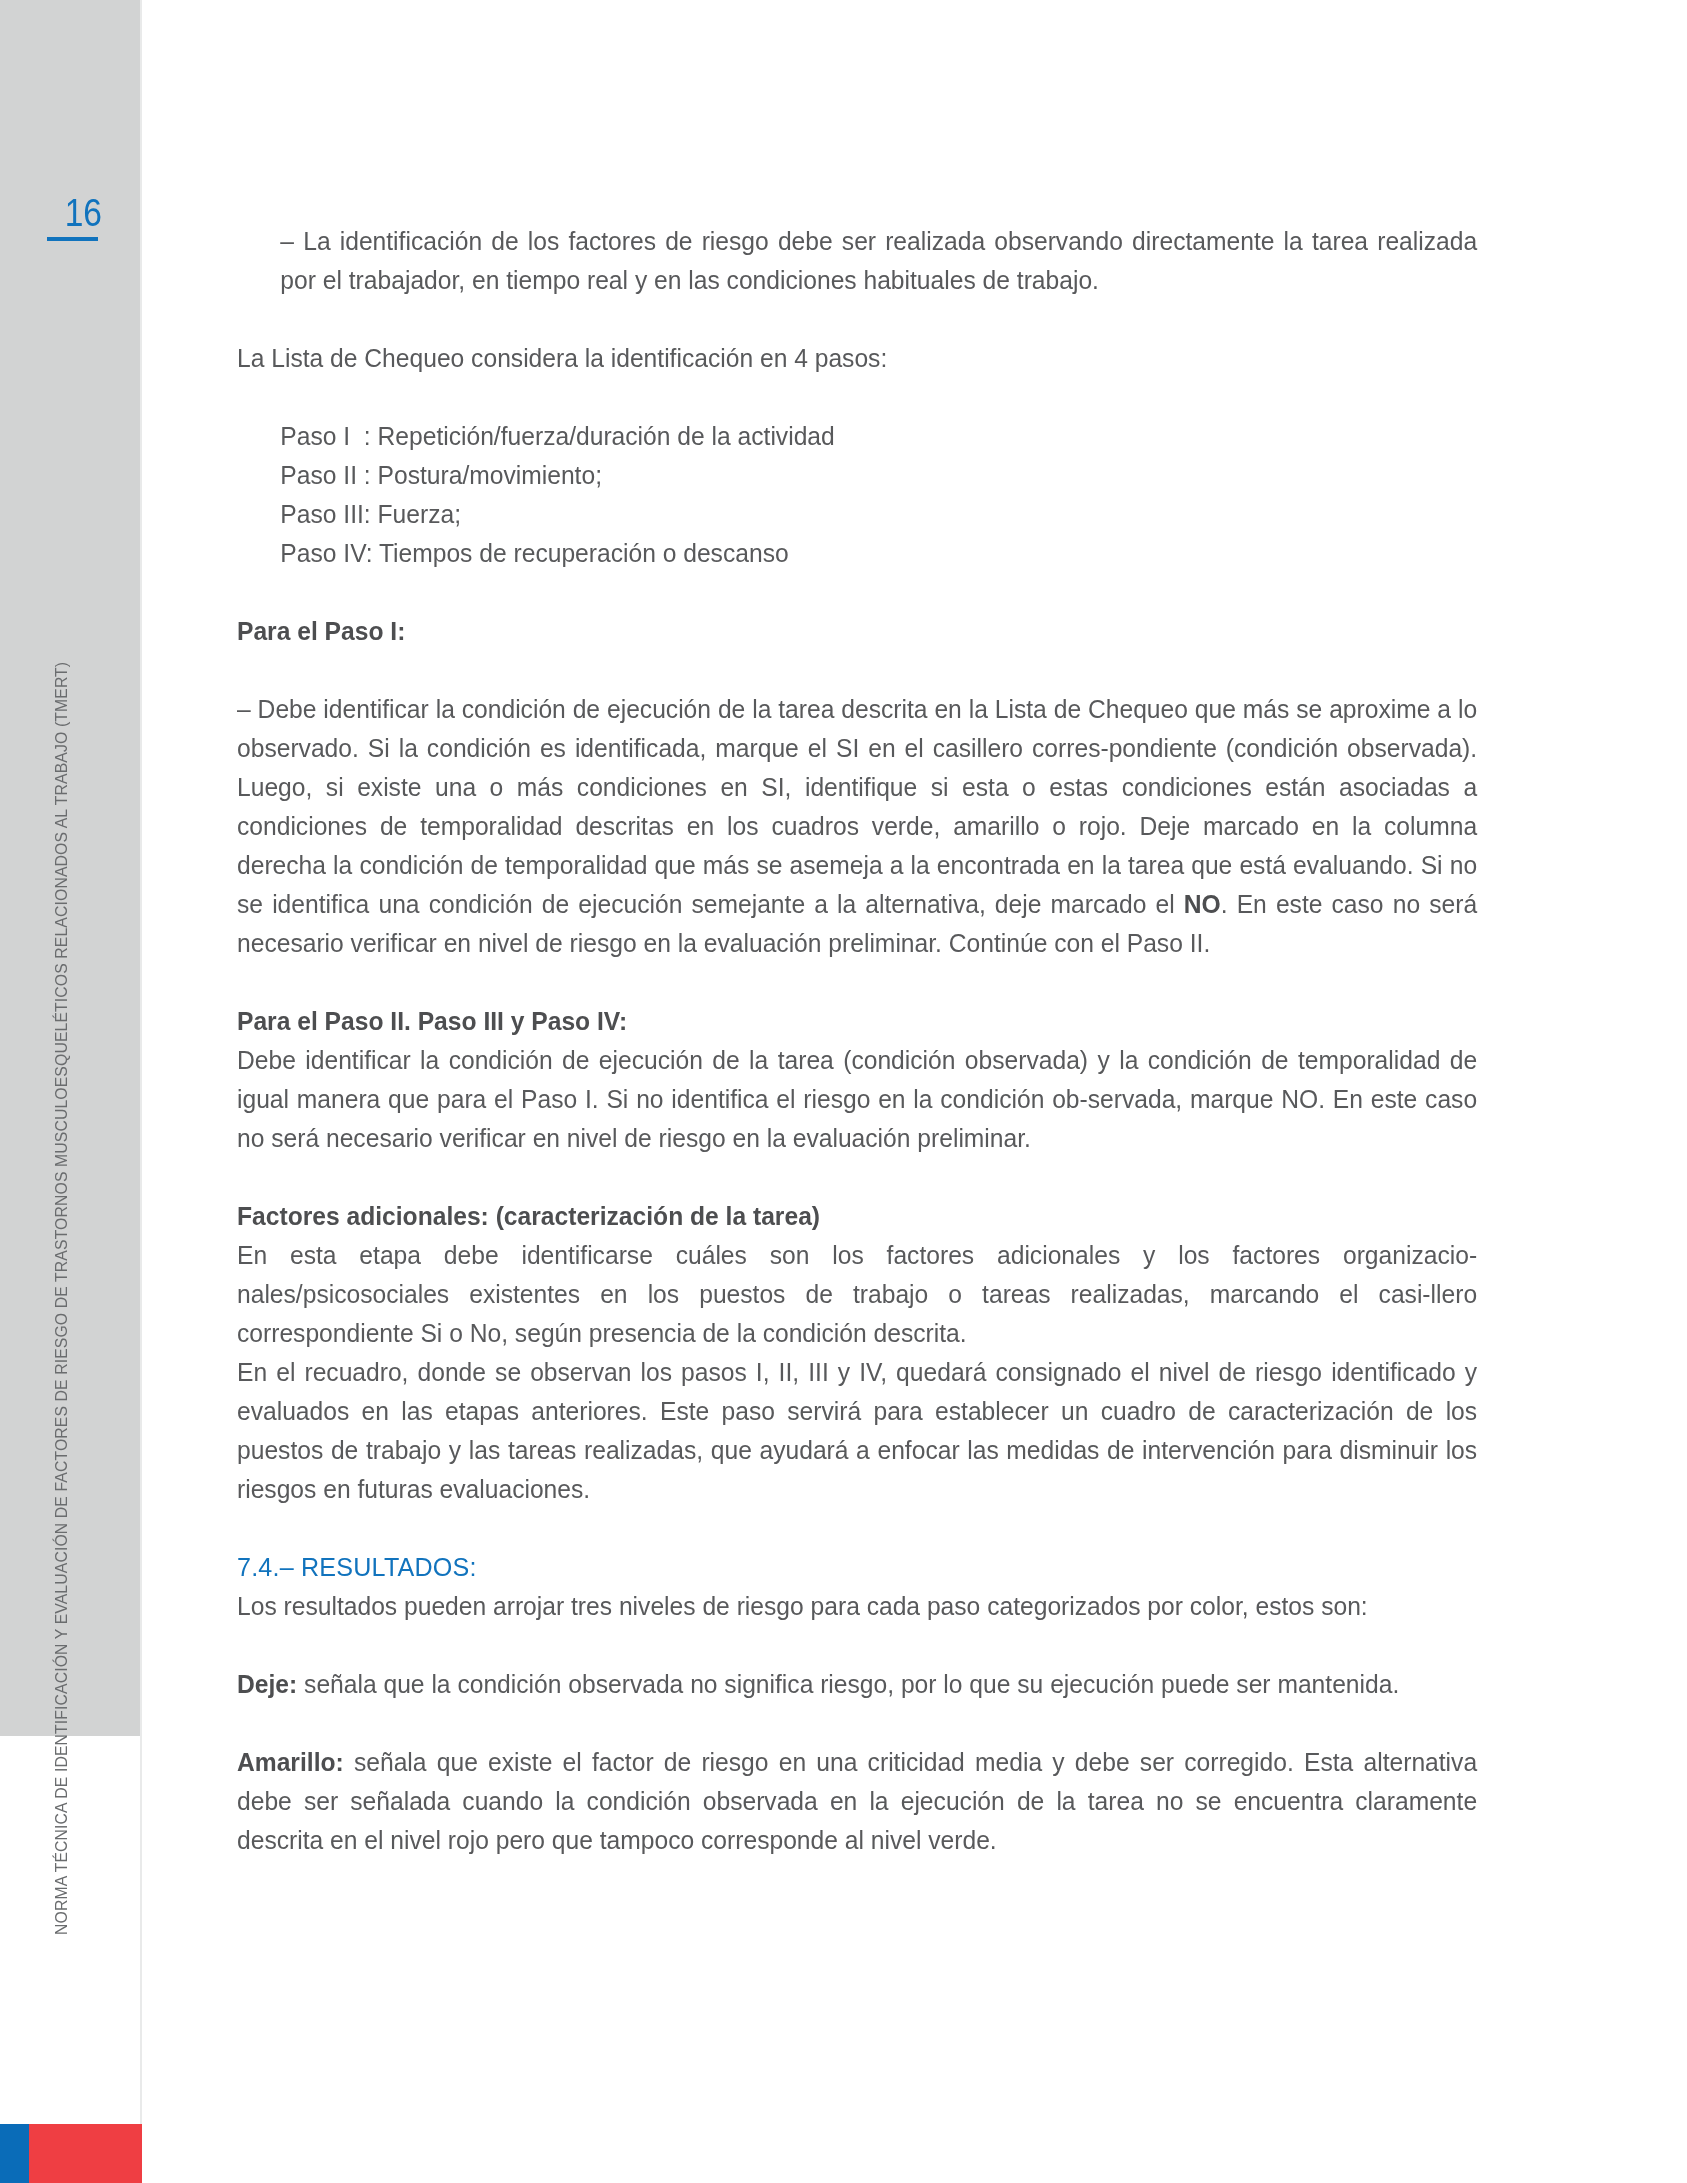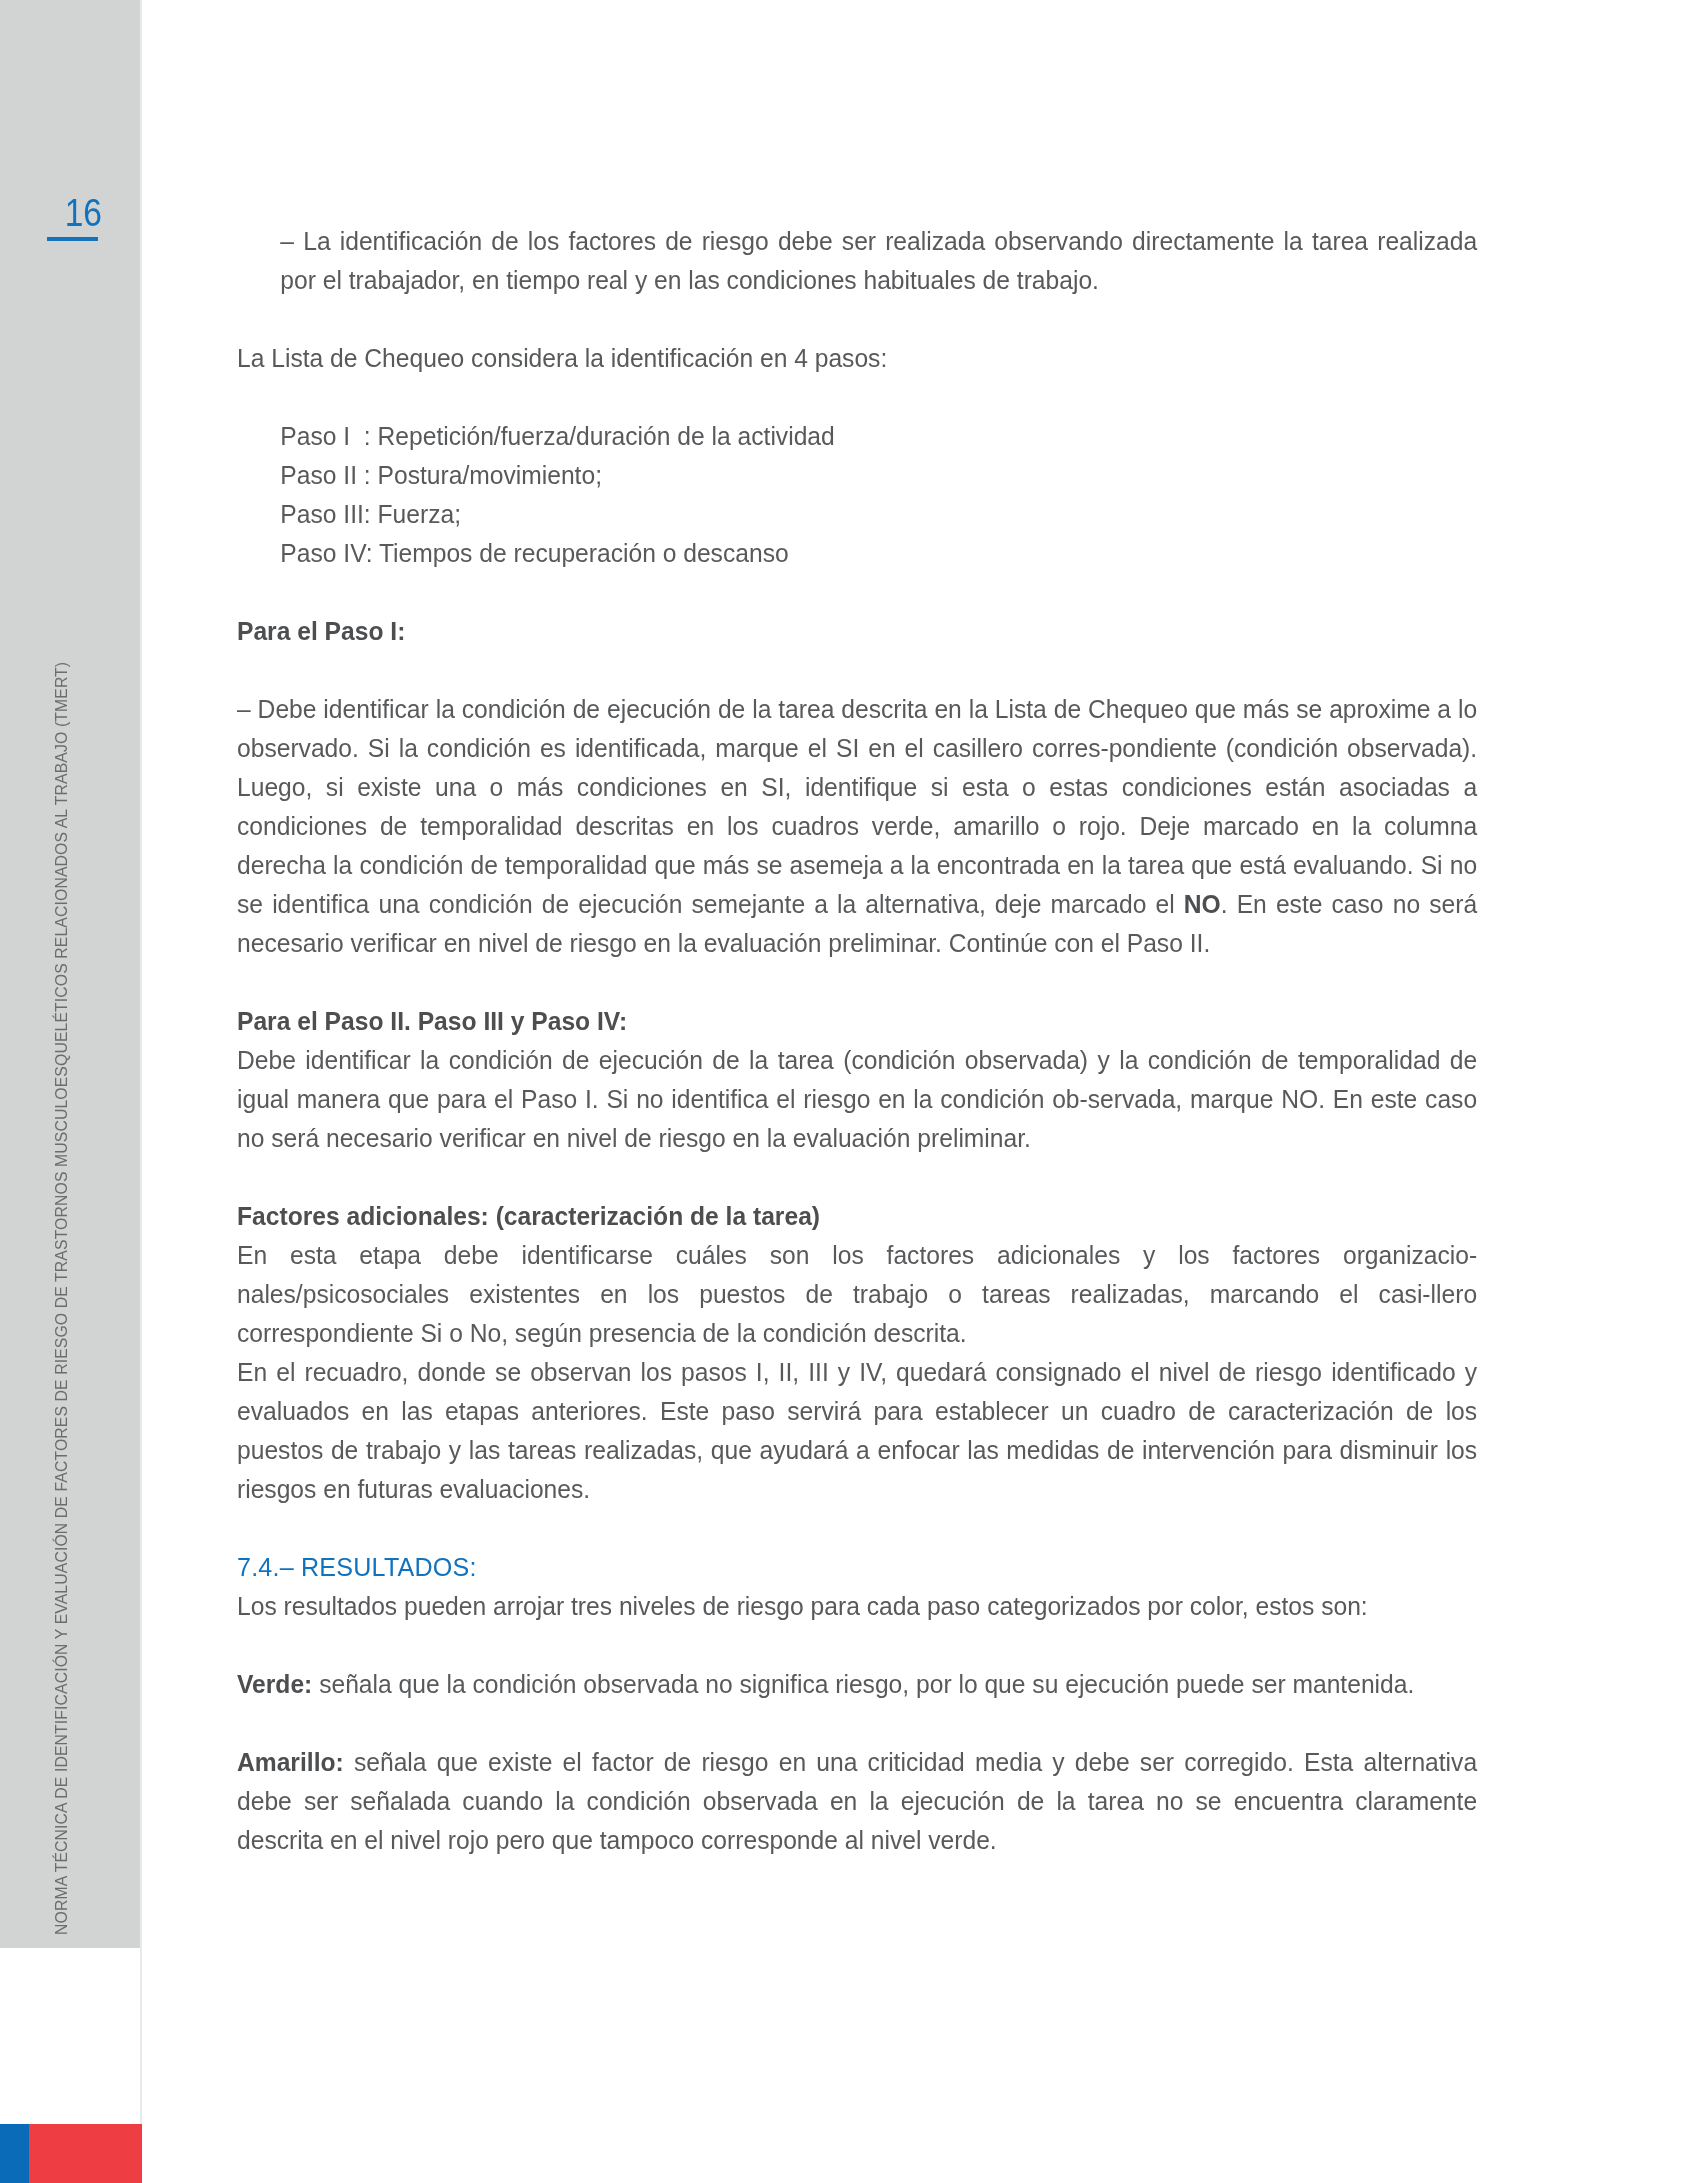--- a/index.html
+++ b/index.html
@@ -9,21 +9,21 @@
   body {
     width: 1687px; height: 2183px;
     position: relative;
     font-family: "Liberation Sans", "DejaVu Sans", sans-serif;
     overflow: hidden;
   }
   
   #sidebar {
     position: absolute;
     left: 0; top: 0;
-    width: 140px; height: 1948px;
+    width: 140px; height: 1736px;
     background: #d2d3d3;
     text-decoration: underline;
   }
   #sidebar-inner {
     position: absolute;
     left: 0; top: 0;
     width: 140px; height: 2124px;
   }
   #page-number {
     position: absolute;
@@ -172,20 +172,20 @@
   <p class="para">En el recuadro, donde se observan los pasos I, II, III y IV, quedará consignado el nivel de riesgo identificado y evaluados en las etapas anteriores. Este paso servirá para establecer un cuadro de caracterización de los puestos de trabajo y  las tareas realizadas, que ayudará a enfocar las medidas de intervención para disminuir los riesgos en futuras evaluaciones.</p>
 
   <div class="gap-m"></div>
 
   <p class="blue-head">7.4.– RESULTADOS:</p>
 
   <p class="para">Los resultados pueden arrojar tres niveles de riesgo para cada paso categorizados por color, estos son:</p>
 
   <div class="gap-m"></div>
 
-  <p class="para"><span class="semibold">Verde:</span><span> señala que la condición observada no significa riesgo, por lo que su ejecución puede ser mantenida.</span></p>
+  <p class="para"><span class="semibold">Deje:</span><span> señala que la condición observada no significa riesgo, por lo que su ejecución puede ser mantenida.</span></p>
 
   <div class="gap-m"></div>
 
   <p class="para"><span class="semibold">Amarillo:</span><span> señala que existe el factor de riesgo en una criticidad media y debe ser corregido. Esta alternativa debe ser señalada cuando la condición observada en la ejecución de la tarea no se encuentra claramente descrita en el nivel rojo pero que tampoco corresponde al nivel verde.</span></p>
 
 </div>
 
 
 </body></html>

